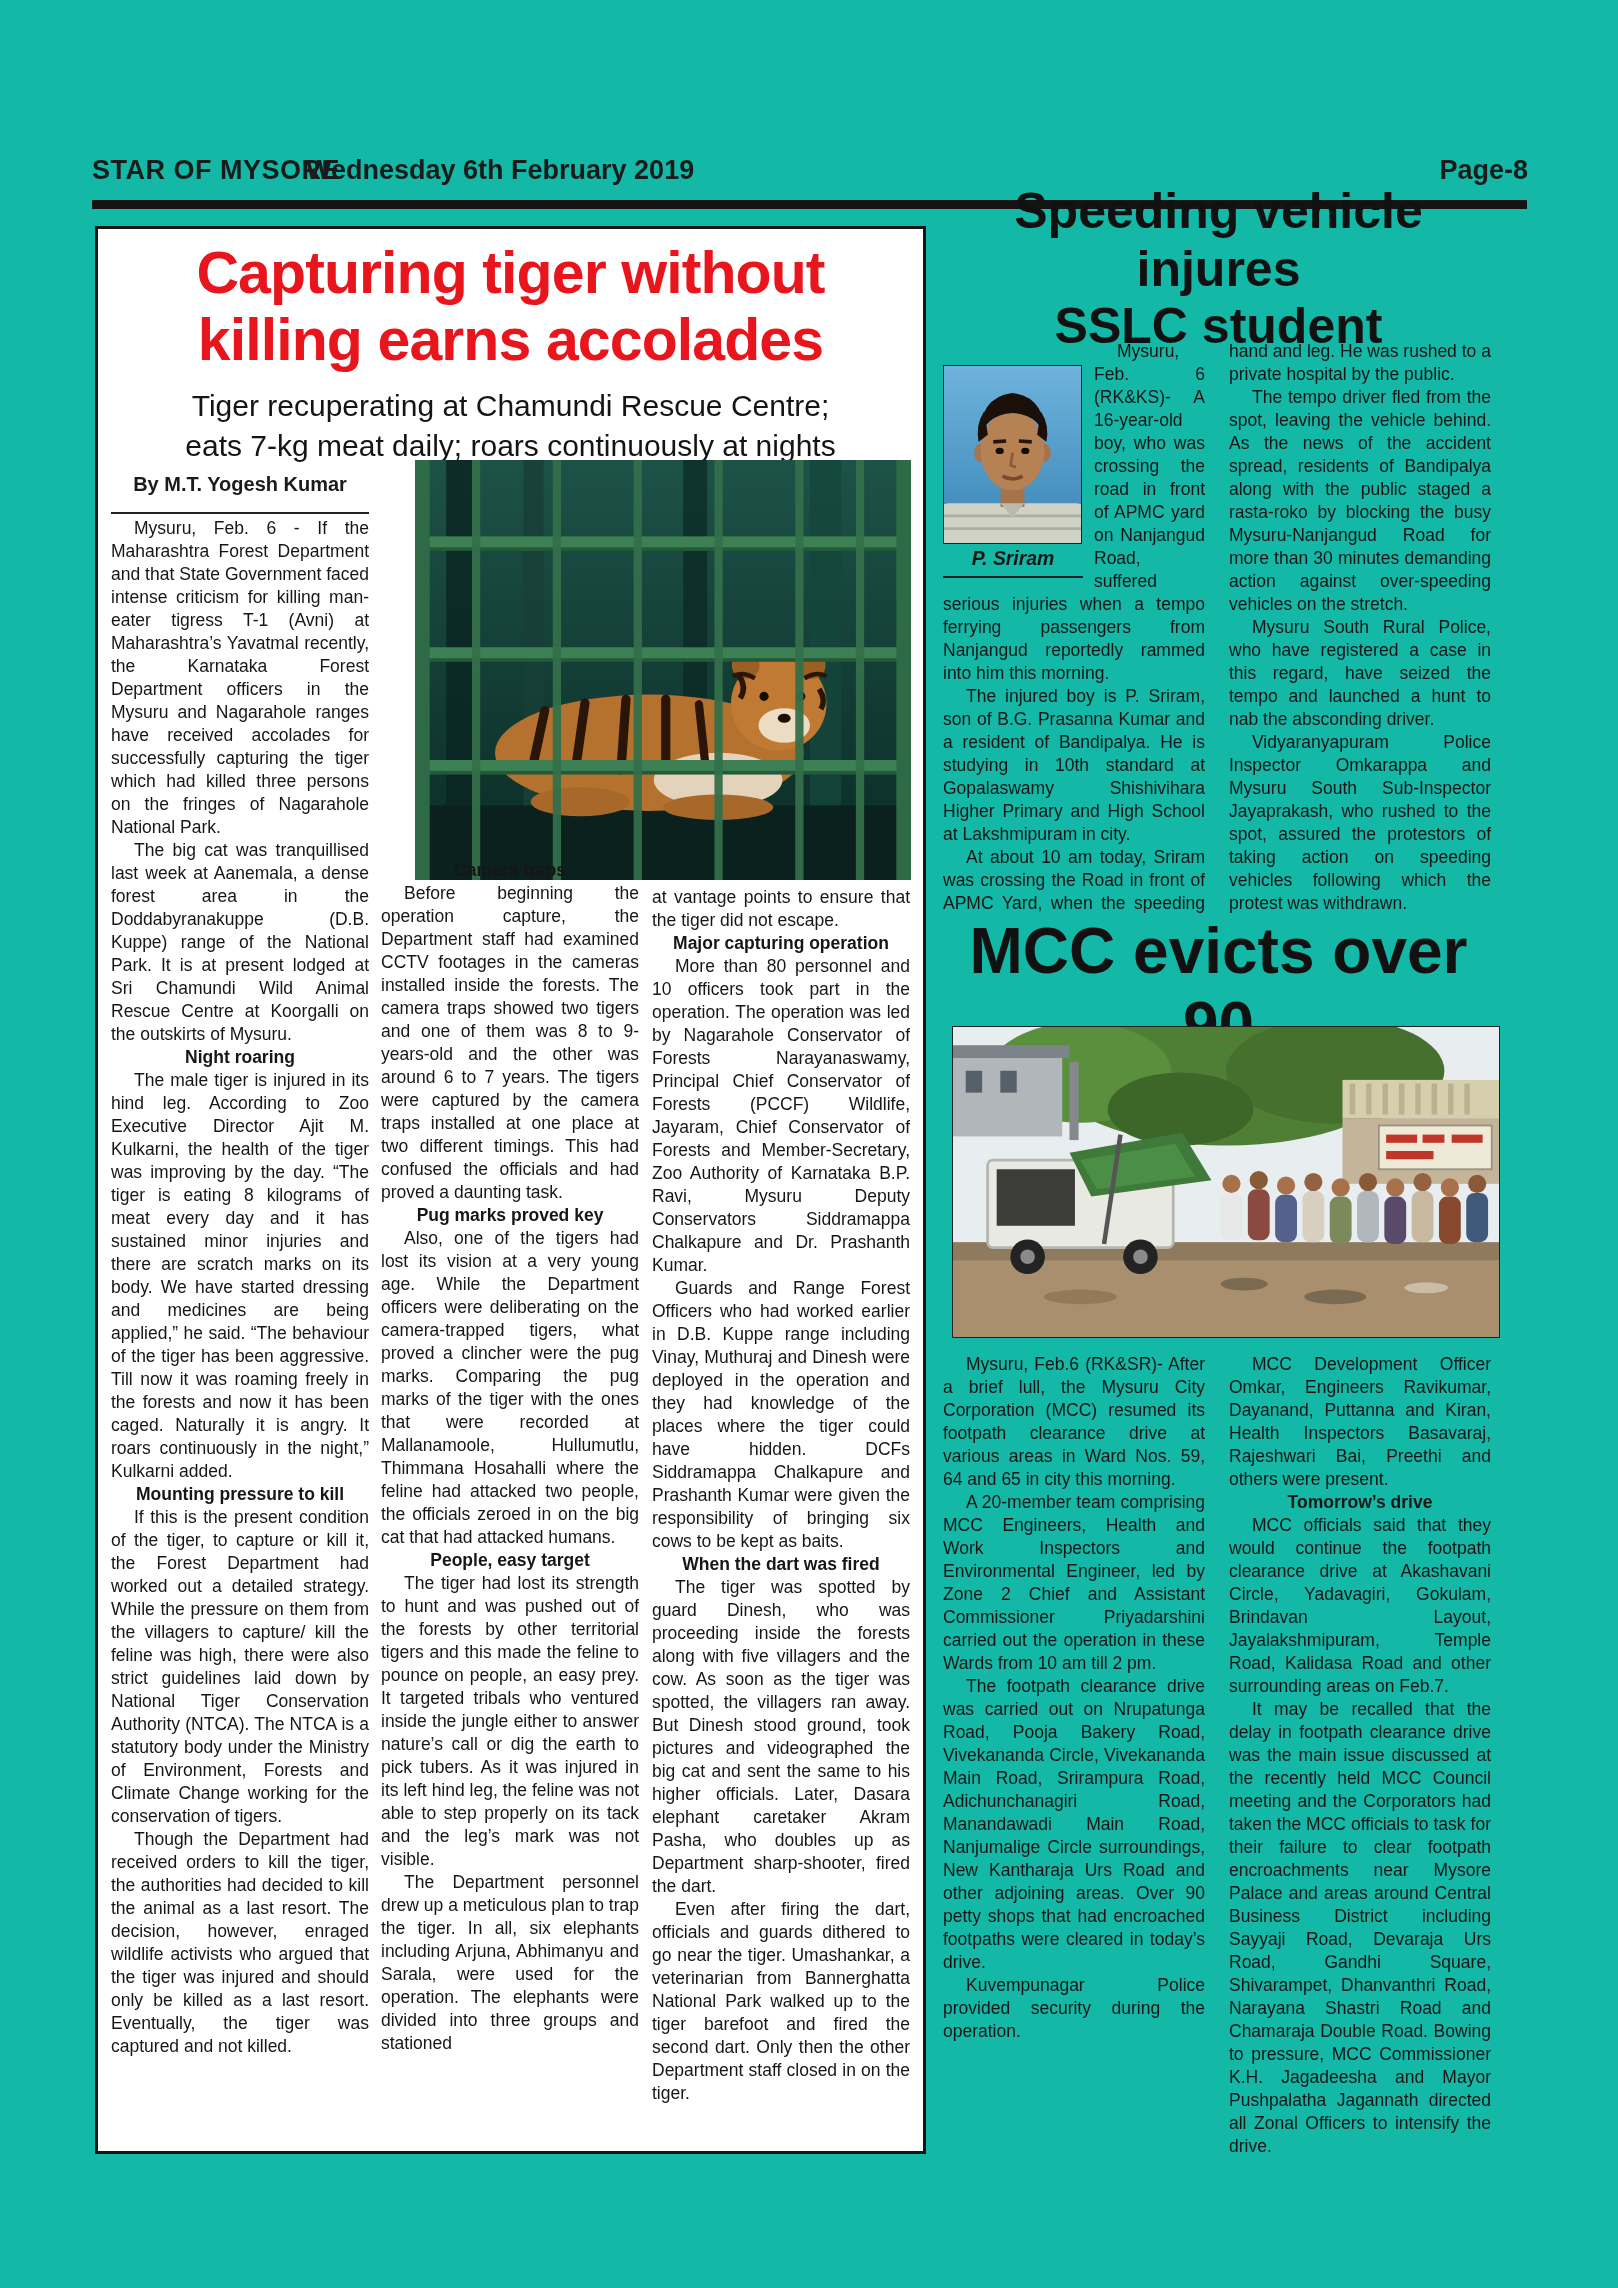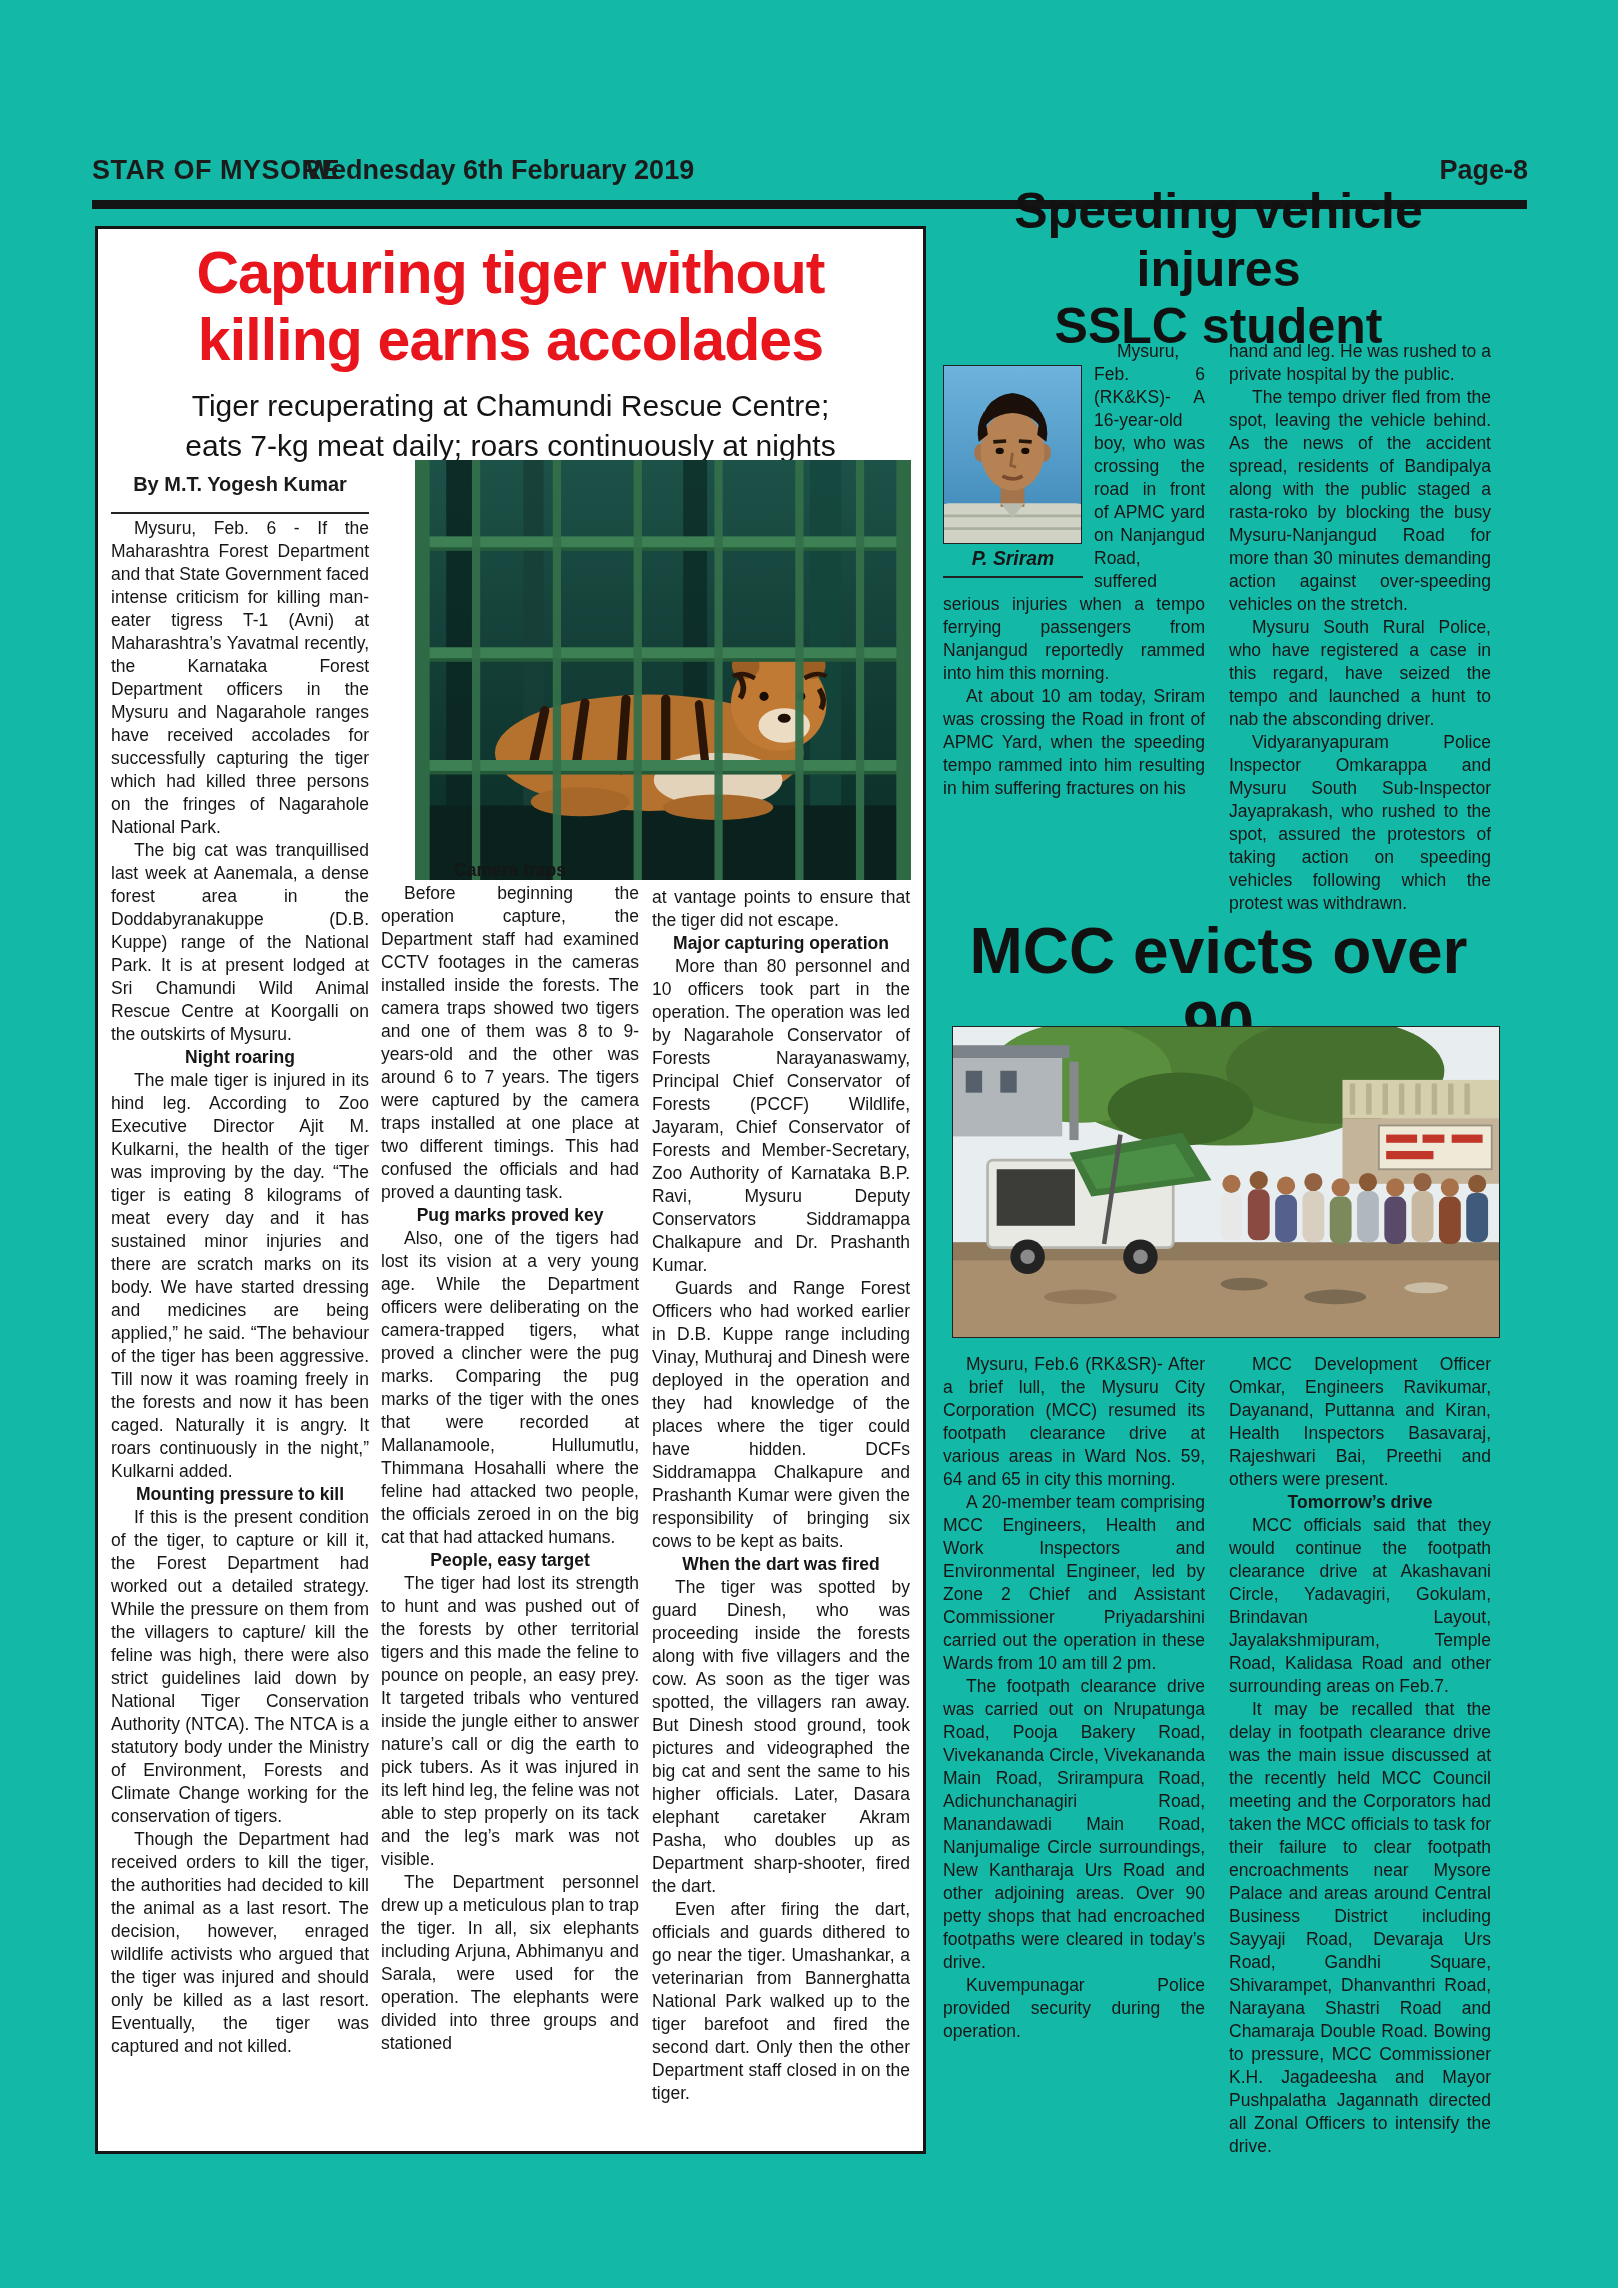--- a/index.html
+++ b/index.html
@@ -189,20 +189,21 @@
           <ellipse cx="61" cy="94" rx="4.5" ry="3.5" fill="#150c05"></ellipse>
           <ellipse cx="89" cy="94" rx="4.5" ry="3.5" fill="#150c05"></ellipse>
           <path d="M75 96 L73 110 L79 112" stroke="#8a5c38" stroke-width="3" fill="none"></path>
           <path d="M64 122 Q75 128 86 122" stroke="#7a4a30" stroke-width="4" fill="none"></path>
         </svg>
       </div>
       <figcaption>P. Sriram</figcaption>
     </figure>
     <div class="blocks">
         <div class="blk paragraph">Mysuru, Feb. 6 (RK&amp;KS)- A 16-year-old boy, who was crossing the road in front of APMC yard on Nanjangud Road, suffered serious injuries when a tempo ferrying passengers from Nanjangud reportedly rammed into him this morning.</div>
+        <div class="blk paragraph">The injured boy is P. Sriram, son of B.G. Prasanna Kumar and a resident of Bandipalya. He is studying in 10th standard at Gopalaswamy Shishivihara Higher Primary and High School at Lakshmipuram in city.</div>
         <div class="blk paragraph">At about 10 am today, Sriram was crossing the Road in front of APMC Yard, when the speeding tempo rammed into him resulting in him suffering fractures on his</div>
       </div>
   </div>
 
   <div class="col s-col2">
     <div class="blocks">
         <div class="blk continuation">hand and leg. He was rushed to a private hospital by the public.</div>
         <div class="blk paragraph">The tempo driver fled from the spot, leaving the vehicle behind. As the news of the accident spread, residents of Bandipalya along with the public staged a rasta-roko by blocking the busy Mysuru-Nanjangud Road for more than 30 minutes demanding action against over-speeding vehicles on the stretch.</div>
         <div class="blk paragraph">Mysuru South Rural Police, who have registered a case in this regard, have seized the tempo and launched a hunt to nab the absconding driver.</div>
         <div class="blk paragraph">Vidyaranyapuram Police Inspector Omkarappa and Mysuru South Sub-Inspector Jayaprakash, who rushed to the spot, assured the protestors of taking action on speeding vehicles following which the protest was withdrawn.</div>

